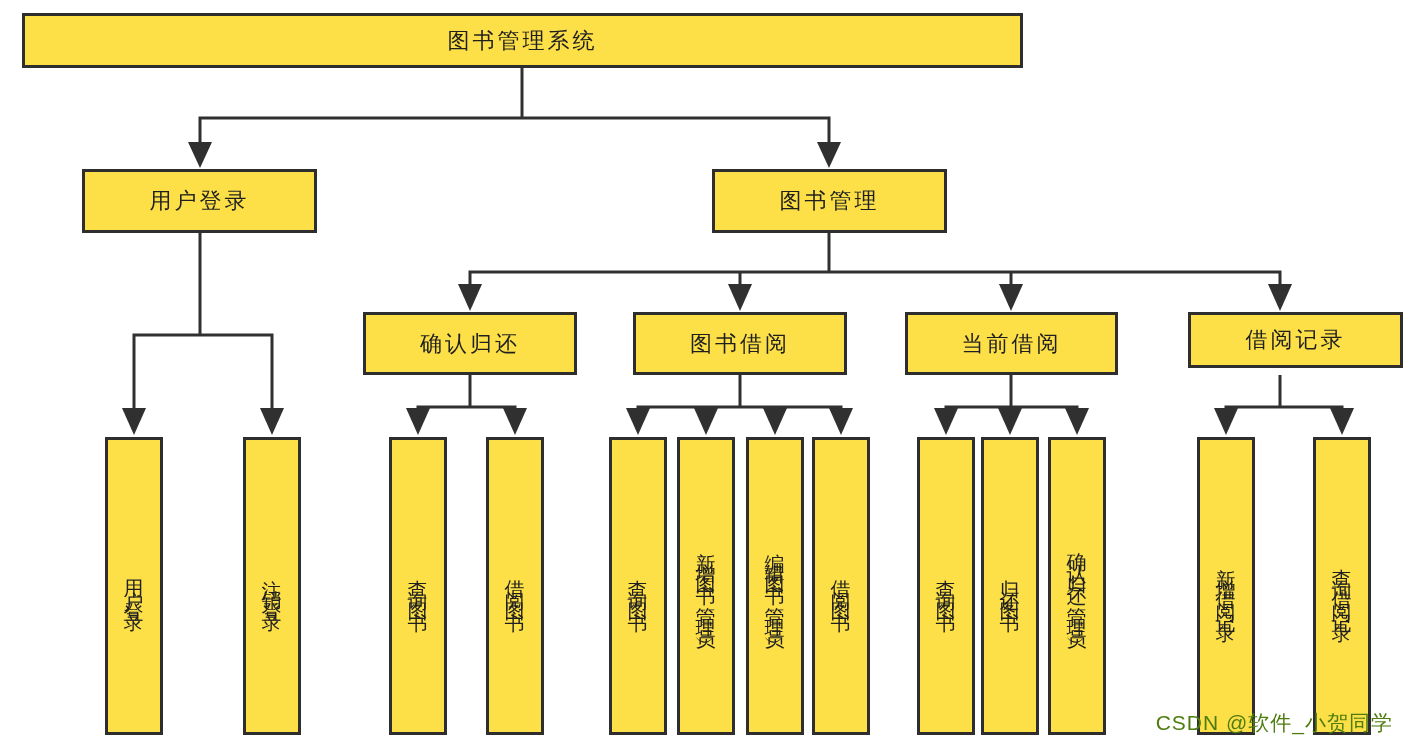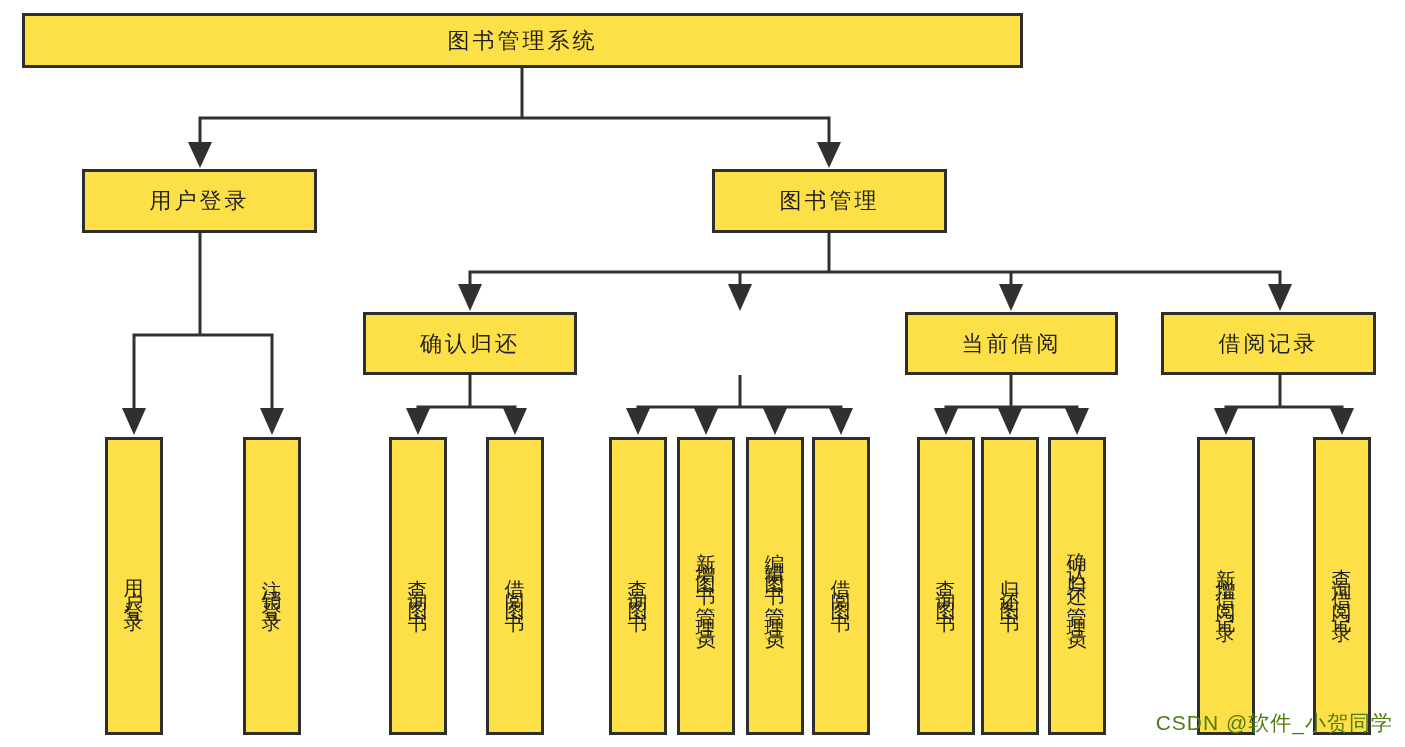--- a/index.html
+++ b/index.html
@@ -134,24 +134,27 @@
   <div class="box" style="left:82px; top:169px; width:235px; height:64px;">
     <span class="hlabel">用户登录</span>
   </div>
   <div class="box" style="left:712px; top:169px; width:235px; height:64px;">
     <span class="hlabel">图书管理</span>
   </div>
 
   <div class="box" style="left:363px; top:312px; width:214px; height:63px;">
     <span class="hlabel">确认归还</span>
   </div>
+  <div class="box" style="left:633px; top:312px; width:214px; height:63px;">
+    <span class="hlabel">图书借阅</span>
+  </div>
   <div class="box" style="left:905px; top:312px; width:213px; height:63px;justify-content:center;">
     <span class="hlabel">当前借阅</span>
   </div>
-  <div class="box" style="left:1161px; top:312px; width:215px; height:63px;">
+  <div class="box" style="left:1188px; top:312px; width:215px; height:56px;">
     <span class="hlabel">借阅记录</span>
   </div>
 
   <div class="box" style="left:105px; top:437px; width:58px; height:298px;">
     <span class="vtext">用户登录</span>
   </div>
   <div class="box" style="left:243px; top:437px; width:58px; height:298px;">
     <span class="vtext">注销登录</span>
   </div>
 

